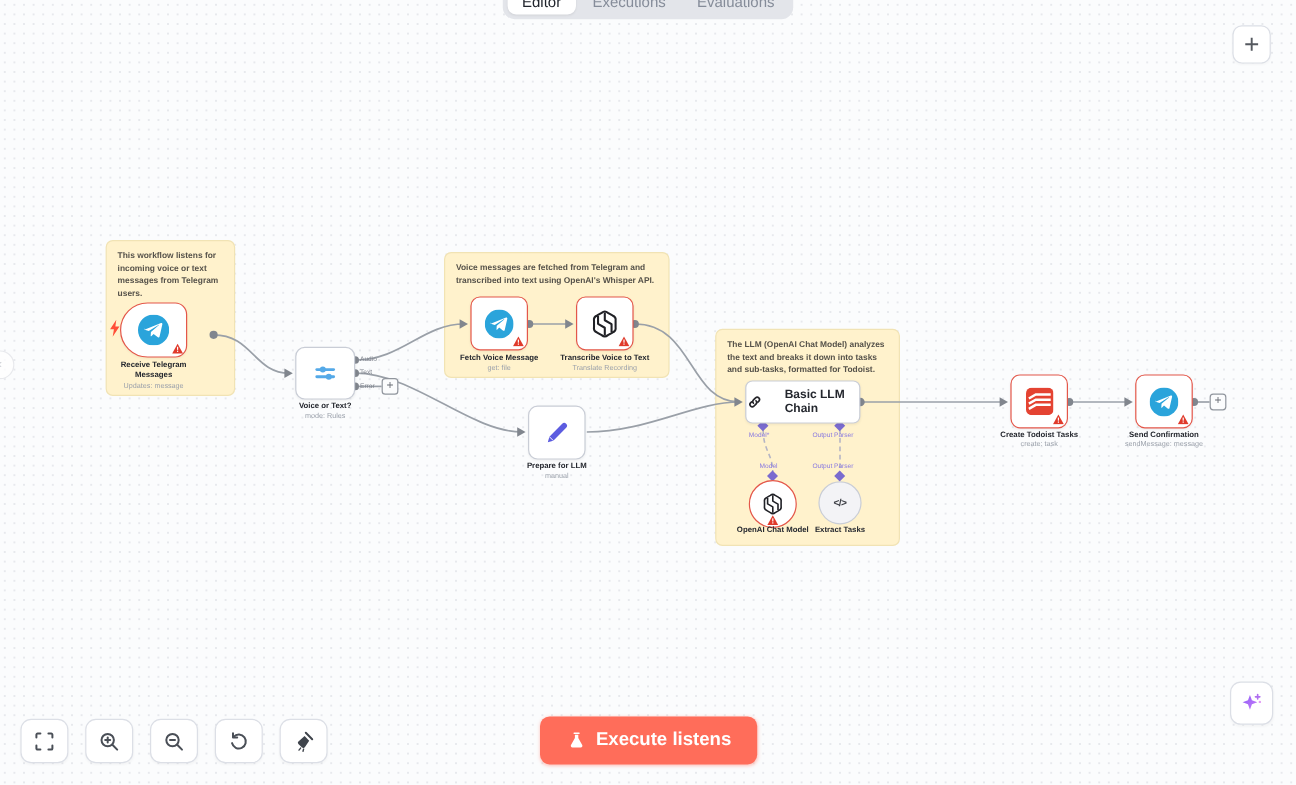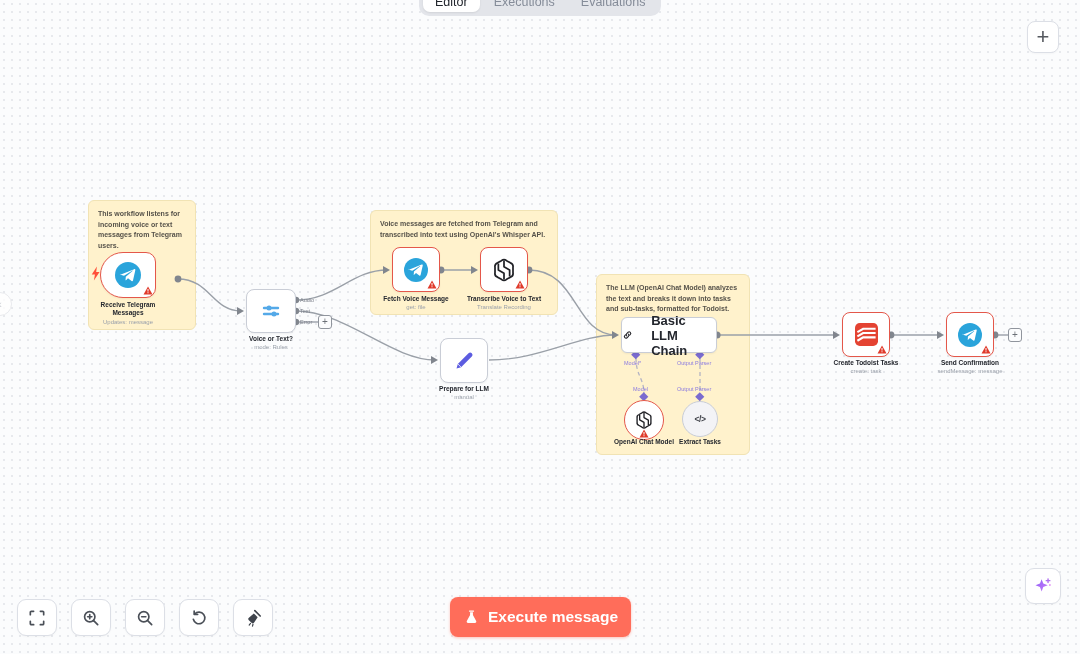--- a/index.html
+++ b/index.html
@@ -301,21 +301,21 @@
   </div>
   <div class="node-label" style="left:424px; top:385px; width:80px;">
     <span>Prepare for LLM</span>
     <span class="node-sub">manual</span>
   </div>
 
   <div class="node" style="left:621px; top:317px; width:96px; height:36px; gap:6px; border-radius:6px;">
     <svg width="18" height="18">
         <use href="#i-chain"></use>
       </svg>
-    <span style="font-size:13px; font-weight:600; color:#24272e;padding-left:12px;">Basic LLM Chain</span>
+    <span style="font-size:10px; font-weight:600; color:#24272e;padding-left:12px;">Basic LLM Chain</span>
   </div>
   <div class="tiny-label purple" style="left:624px; top:360px;">Model*</div>
   <div class="tiny-label purple" style="left:677px; top:360px;">Output Parser</div>
   <div class="tiny-label purple" style="left:633px; top:386px;">Model</div>
   <div class="tiny-label purple" style="left:677px; top:386px;">Output Parser</div>
 
   <div class="round-node error" style="left:624px; top:400px; width:40px; height:40px;">
     <svg width="20" height="20">
         <use href="#i-openai"></use>
       </svg>
@@ -402,20 +402,20 @@
 <div class="sq-btn" style="left:233px; top:599px; width:40px; height:37px;">
   <svg width="20" height="20">
       <use href="#i-broom"></use>
     </svg>
 </div>
 
 <button class="exec-btn">
   <svg width="17" height="17">
       <use href="#i-flask"></use>
     </svg>
-  <span>Execute message</span>
+  <span>Execute listens</span>
 </button>
 
 <div class="sq-btn sparkle-btn">
   <svg width="22" height="22">
       <use href="#i-sparkle"></use>
     </svg>
 </div>
 
 </body></html>

